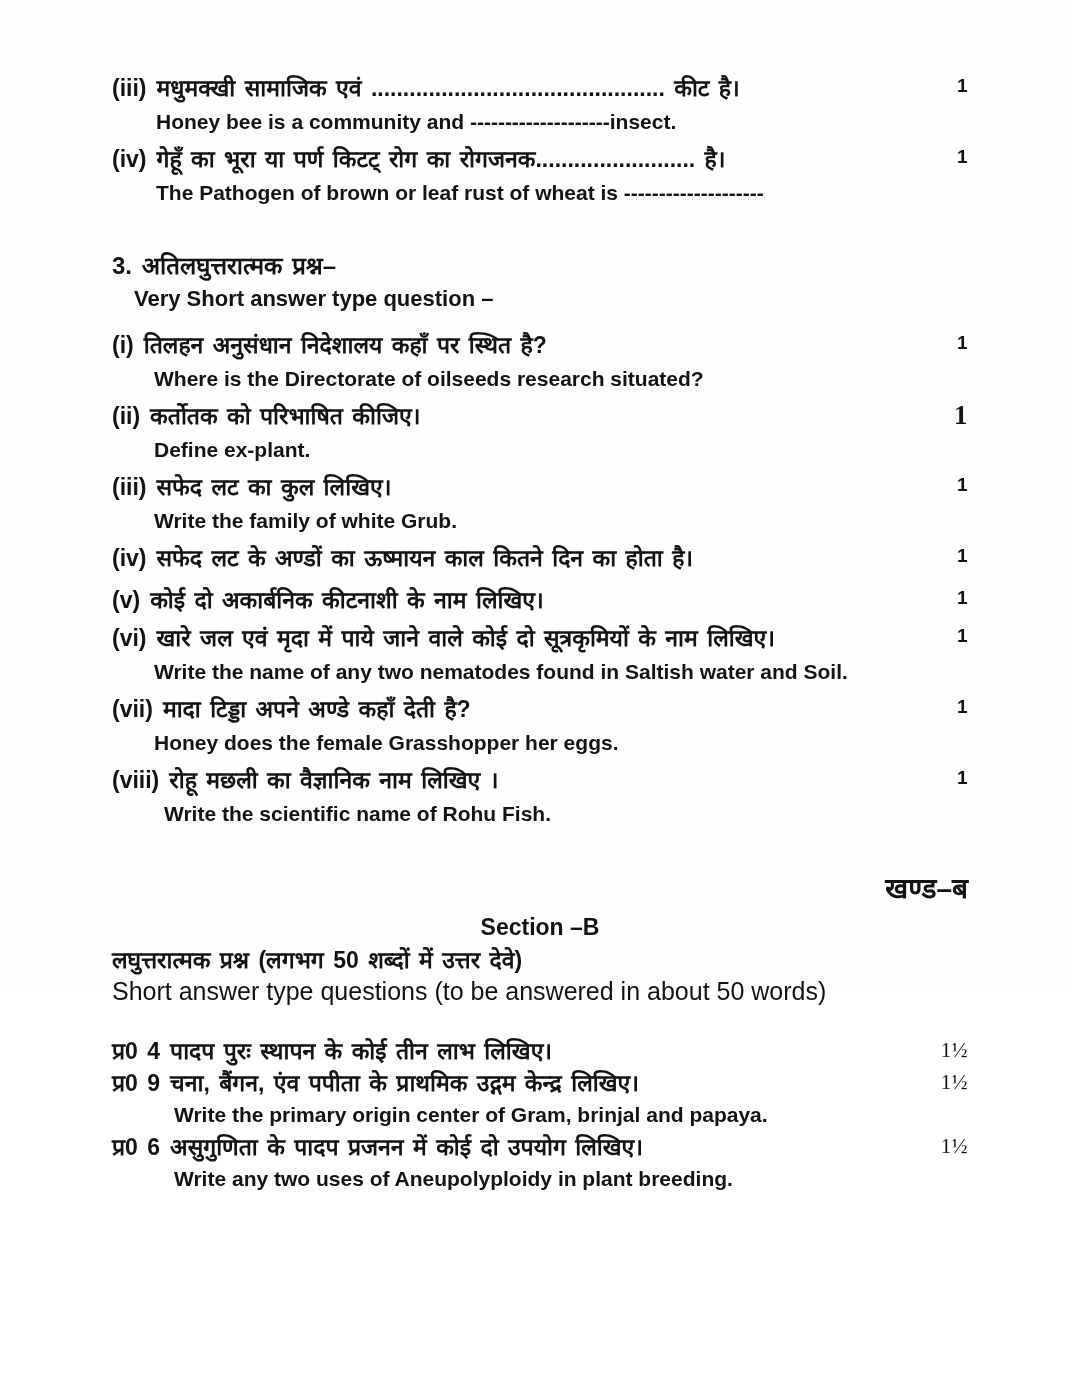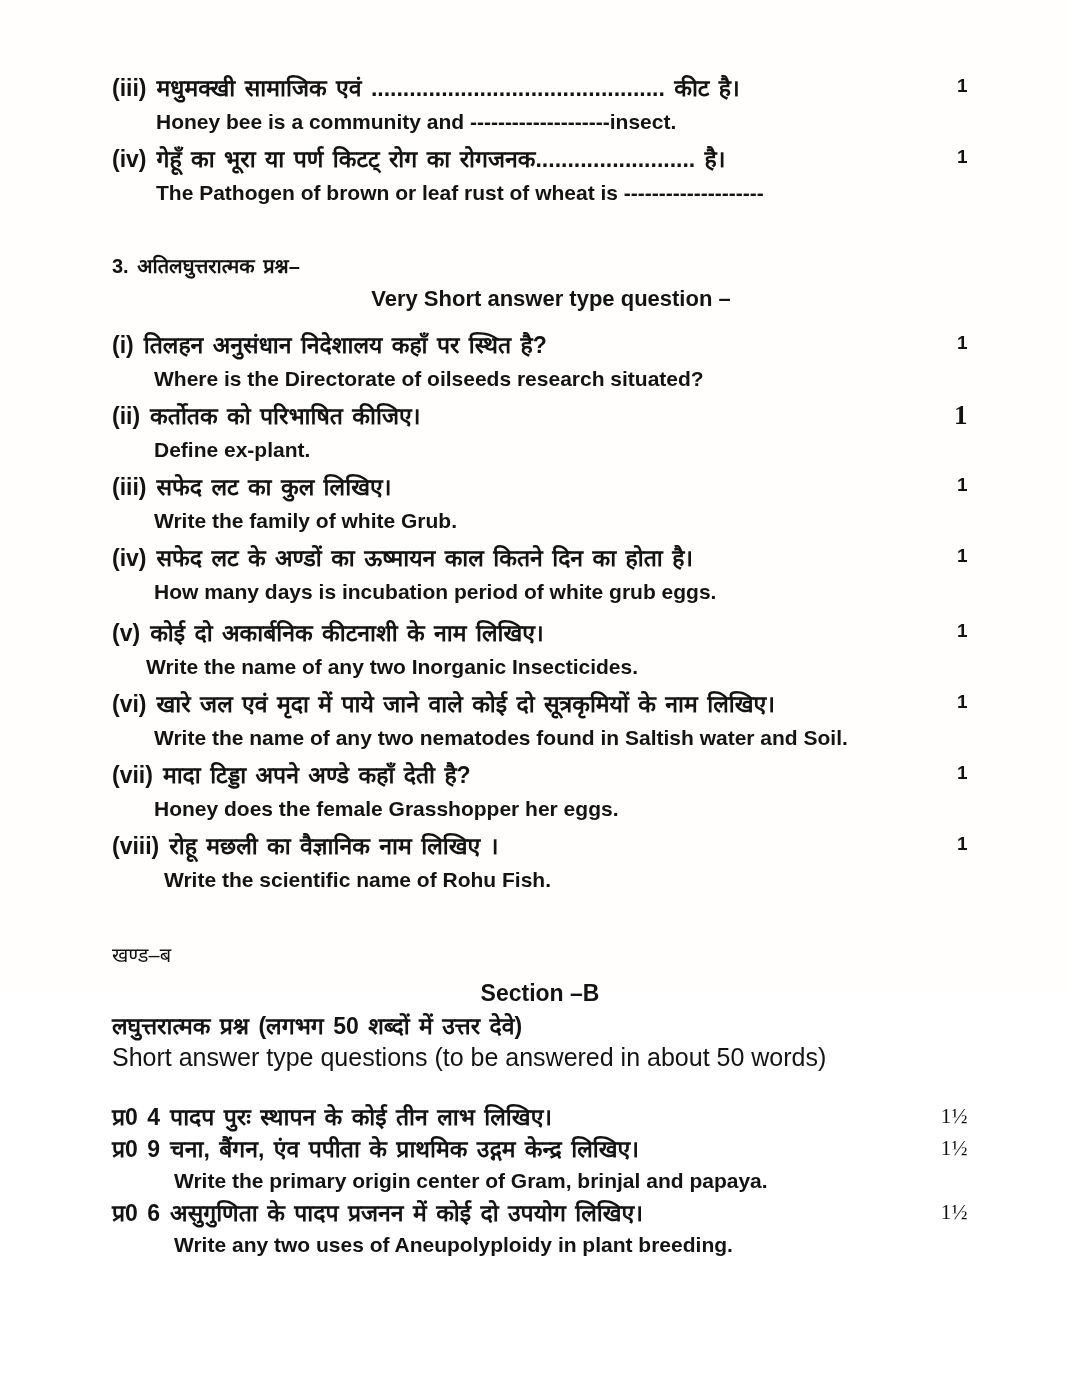--- a/index.html
+++ b/index.html
@@ -60,42 +60,41 @@
     padding-left: 44px;
   }
   .q-label { margin-right: 10px; }
 
   
   .fillin-block { margin-bottom: 40px; }
 
   
   .sec3-head { margin-bottom: 14px; }
   .sec3-title {
-    font-size: 20px;
+    font-size: 24px;
     line-height: 34px;
     font-weight: 700;
     word-spacing: 3px;
   }
   .sec3-sub {
     font-size: 22px;
     line-height: 32px;
     font-weight: 700;
     padding-left: 22px;
-    text-align: center;
   }
   .sec3-items .english-line { padding-left: 42px; }
   .gap-before-v { margin-top: 9px; gap: 44px; }
 
   
   .secB { margin-top: 42px; }
   .secB-heading-hindi {
-    text-align: left;
-    font-size: 20px;
+    text-align: right;
+    font-size: 28px;
     line-height: 34px;
-    font-weight: 400;
+    font-weight: 700;
   }
   .secB-heading-english {
     text-align: center;
     font-size: 23px;
     line-height: 34px;
     font-weight: 700;
     margin-top: 4px;
   }
   .secB-note-hindi {
     font-size: 23px;
@@ -182,31 +181,29 @@
           <div class="english-line">Write the family of white Grub.</div>
         </div>
         <div class="marks">1</div>
       </div>
 
       <div class="q-group">
         <div class="q-content">
           <div class="hindi-line">
             <span class="q-label">(iv)</span><span>सफेद लट के अण्डों का ऊष्मायन काल कितने दिन का होता है।</span>
           </div>
-          <div class="english-line">How many days is incubation period of white grub eggs.</div>
         </div>
         <div class="marks">1</div>
       </div>
 
       <div class="q-group gap-before-v">
         <div class="q-content">
           <div class="hindi-line">
             <span class="q-label">(v)</span><span>कोई दो अकार्बनिक कीटनाशी के नाम लिखिए।</span>
           </div>
-          <div class="english-line" style="padding-left:34px">Write the name of any two Inorganic Insecticides.</div>
         </div>
         <div class="marks">1</div>
       </div>
 
       <div class="q-group">
         <div class="q-content">
           <div class="hindi-line">
             <span class="q-label">(vi)</span><span>खारे जल एवं मृदा में पाये जाने वाले कोई दो सूत्रकृमियों के नाम लिखिए।</span>
           </div>
           <div class="english-line">Write the name of any two nematodes found in Saltish water and Soil.</div>

